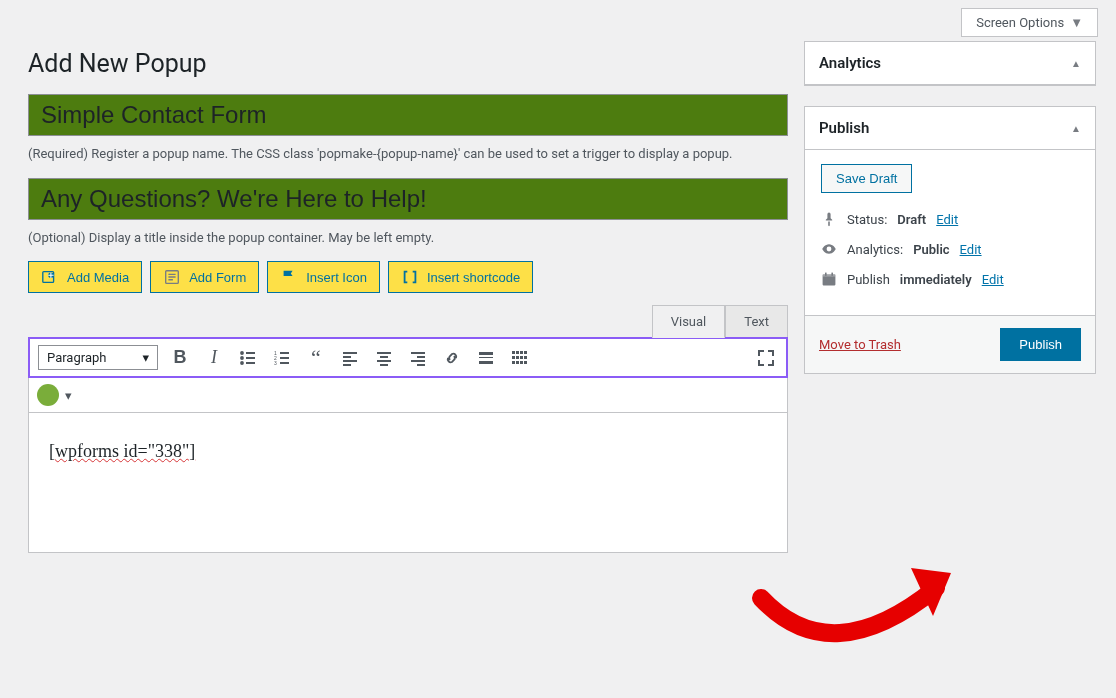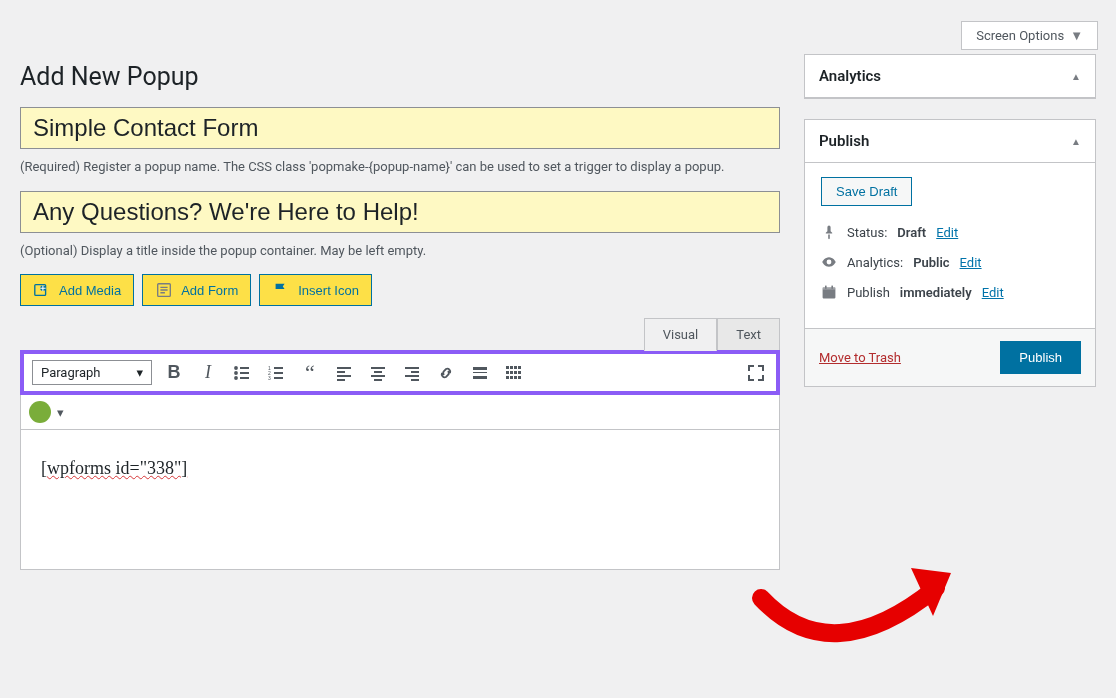--- a/index.html
+++ b/index.html
@@ -6,41 +6,41 @@
 body {
   font-family: -apple-system, BlinkMacSystemFont, "Segoe UI", Roboto, Helvetica, Arial, sans-serif;
   background: #f0f0f1;
   color: #1d2327;
   font-size: 13px;
   width: 1116px;
   height: 698px;
   overflow: hidden;
   position: relative;
 }
-.top-bar { display: flex; justify-content: flex-end; padding: 21px 18px 0; margin-left: 19px; }
+.top-bar { display: flex; justify-content: flex-end; padding: 8px 18px 0; margin-left: 19px; }
 .screen-options {
   background: #fff;
   border: 1px solid #c3c4c7;
   padding: 6px 14px;
   font-size: 13px;
   color: #50575e;
   display: flex;
   align-items: center;
   gap: 6px;
   cursor: pointer;
 }
 .screen-options .caret { color:#787c82; }
-.wrap { padding: 4px 20px 20px; display: flex; gap: 24px; }
+.wrap { padding: 4px 20px 20px; display: flex; gap: 16px; margin-left: 8px; }
 .main-col { flex: 1; }
 .side-col { width: 292px; }
 h1.page-title { font-size: 25px; font-weight: 400; color: #1d2327; margin: 8px 0 16px; }
 .title-input, .subtitle-input {
   width: 100%;
   border: 1px solid #8c8f94;
-  background: #fef9c3;
+  background: #4d7c0f;
   padding: 6px 12px;
   font-size: 24px;
   font-weight: 400;
   color: #1d2327;
   margin-bottom: 8px;
 }
 .helper-text { font-size: 13px; color: #50575e; margin-bottom: 14px; line-height: 1.5; }
 .media-row { display: flex; flex-wrap: wrap; gap: 8px; margin-bottom: 10px; }
 .media-btn {
   border: 1px solid #0071a1;
@@ -59,21 +59,21 @@
   padding: 8px 18px;
   border: 1px solid #c3c4c7;
   border-bottom: none;
   font-size: 13px;
   cursor: pointer;
   color: #50575e;
 }
 .editor-tab.active { background: #f0f0f1; border-bottom: 1px solid #f0f0f1; margin-bottom: -1px; position: relative; z-index: 2; }
 .editor-tab.inactive { background: #e8e8e8; }
 .toolbar {
-  border: 4px solid #8b5cf6;
+  border: 2px solid #8b5cf6;
   background: #fff;
   padding: 6px 8px;
   display: flex;
   align-items: center;
   gap: 10px;
   flex-wrap: wrap;
 }
 .format-select {
   border: 1px solid #8c8f94;
   padding: 4px 8px;
@@ -192,20 +192,26 @@
             <rect x="3" y="3" width="14" height="14" rx="1"></rect>
             <path d="M6 7 h8 M6 10 h8 M6 13 h5"></path>
           </svg>
         <span>Add Form</span>
       </button>
       <button class="media-btn">
         <svg viewBox="0 0 20 20" fill="#0071a1">
             <path d="M4 3 v14 M4 3 h10 l-2 3 l2 3 h-10"></path>
           </svg>
         <span>Insert Icon</span>
+      </button>
+      <button class="media-btn">
+        <svg viewBox="0 0 20 20" fill="none" stroke="#0071a1" stroke-width="2">
+            <path d="M7 4 h-3 v12 h3 M13 4 h3 v12 h-3"></path>
+          </svg>
+        <span>Insert shortcode</span>
       </button>
     </div>
 
     <div class="editor-tabs">
       <div class="editor-tab active"><span>Visual</span></div>
       <div class="editor-tab inactive"><span>Text</span></div>
     </div>
 
     <div class="toolbar">
       <div class="format-select">

